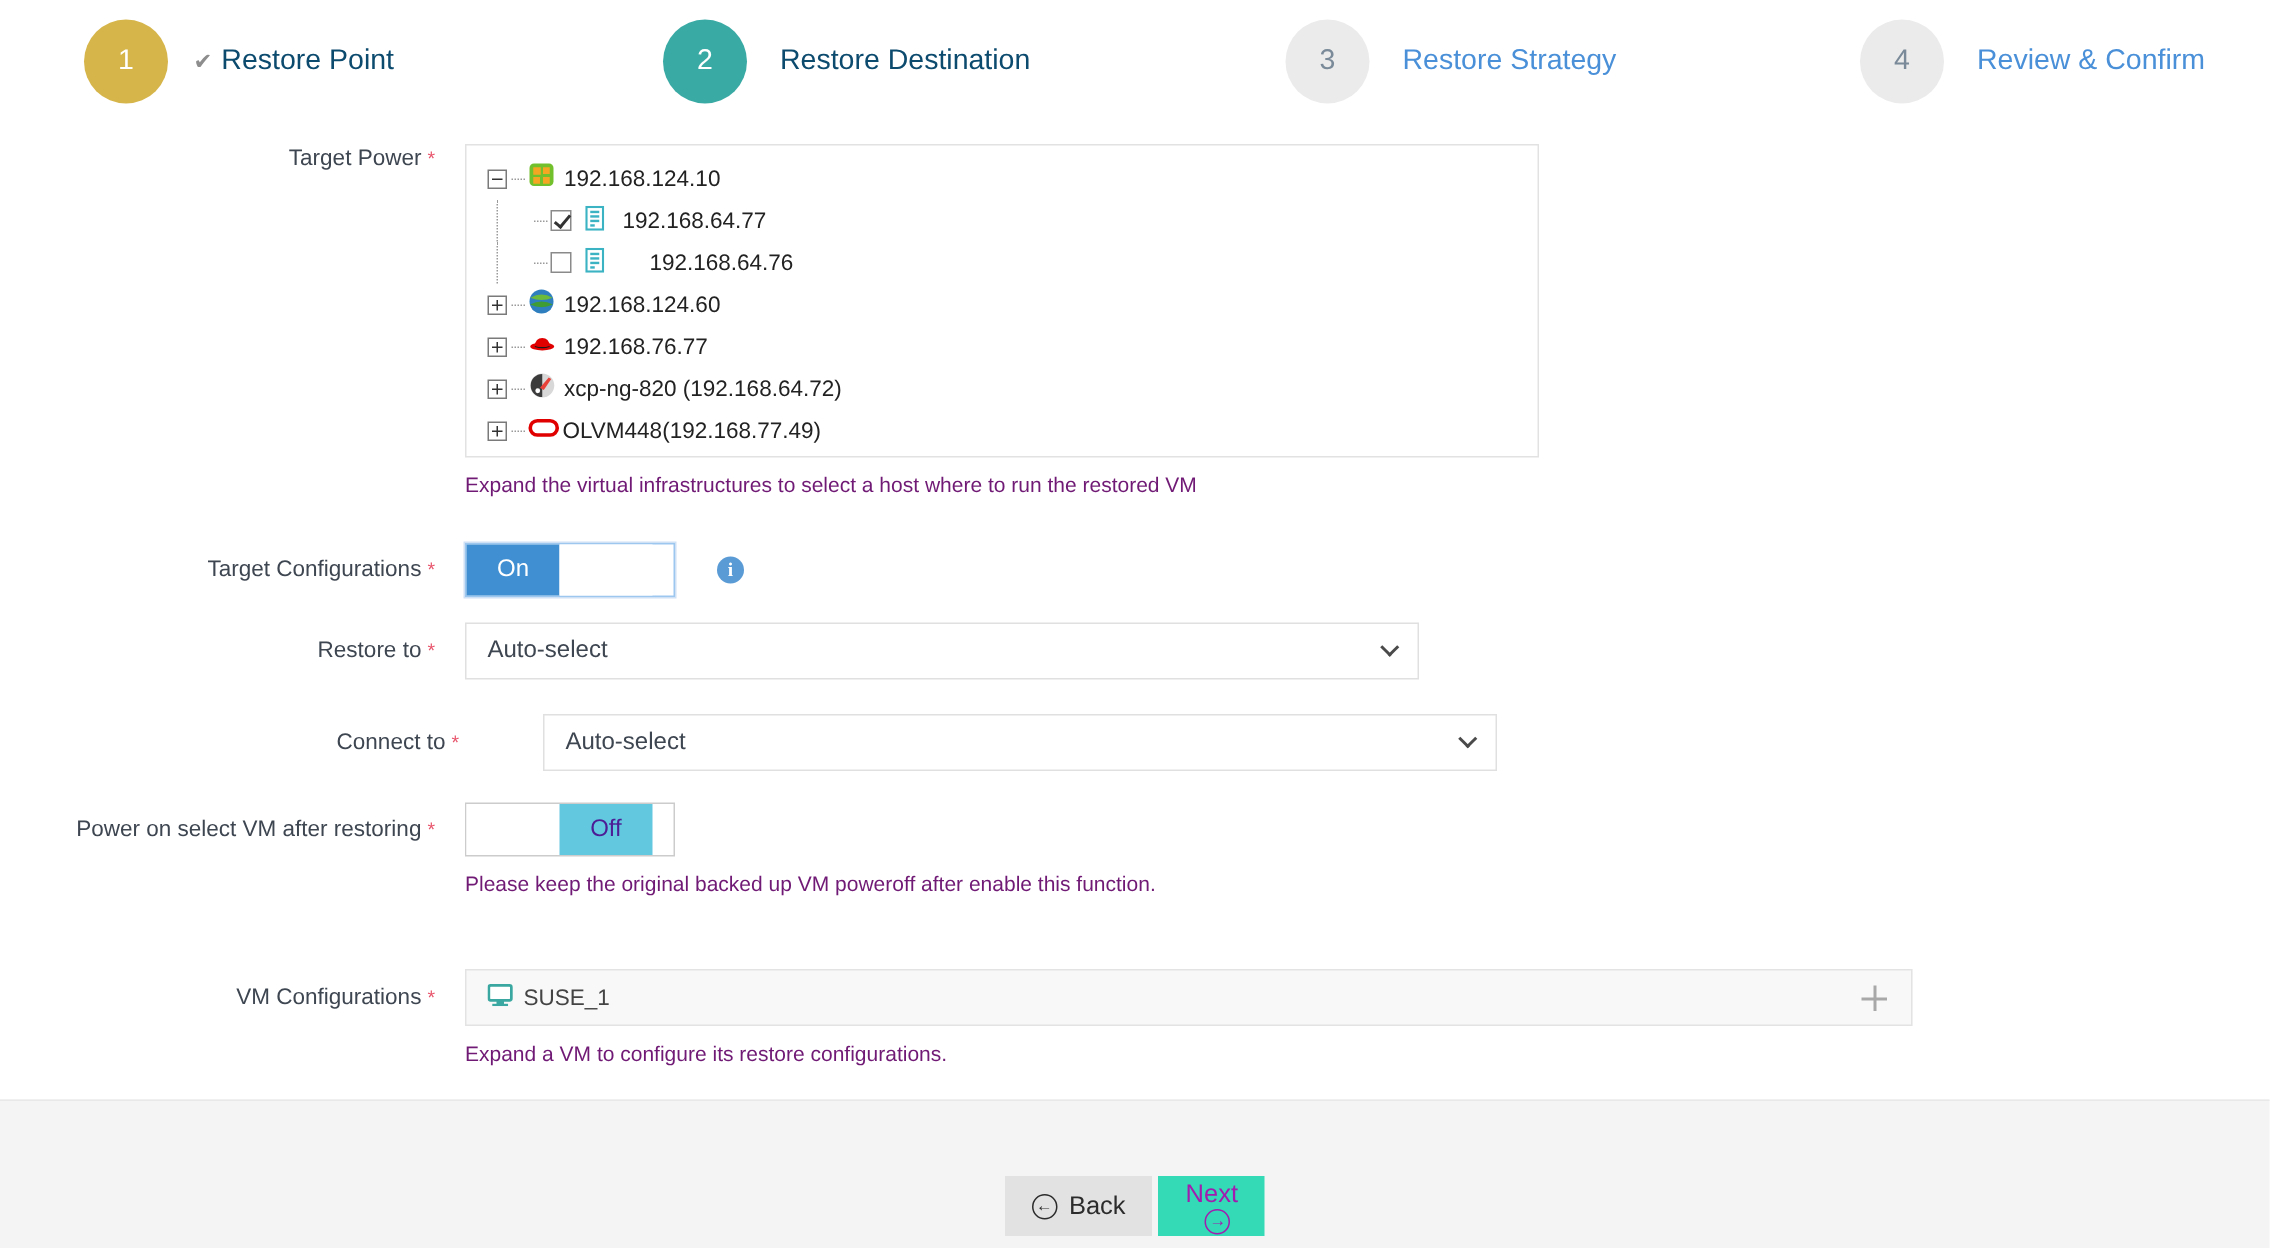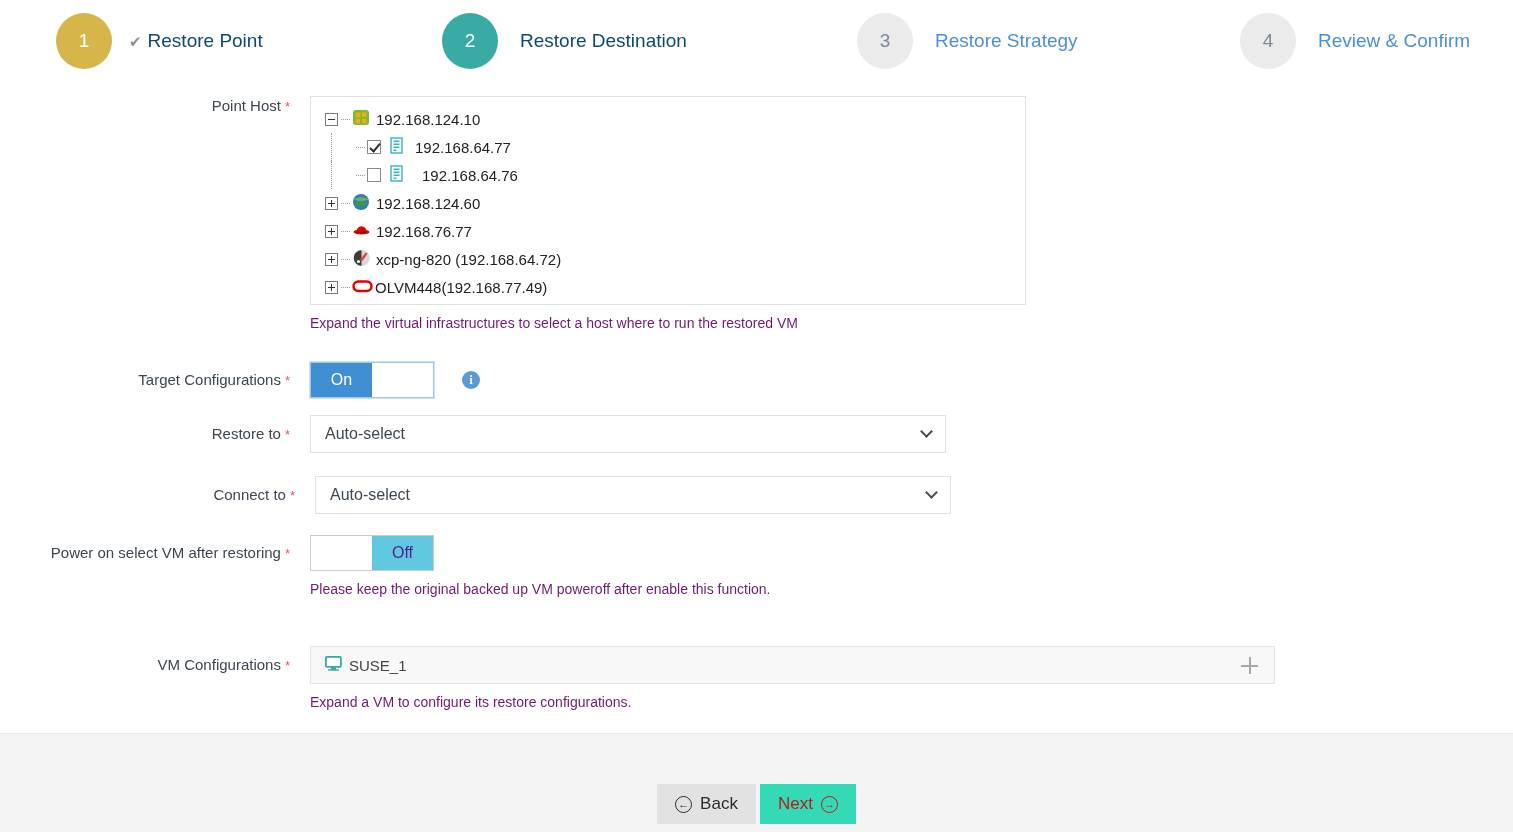--- a/index.html
+++ b/index.html
@@ -159,21 +159,21 @@
   .vline {
     position: absolute;
     left: 6px;
     top: 0; bottom: 0;
     border-left: 1px dotted #9a9a9a;
   }
   .ico { flex: none; display: inline-block; }
 
   
   .toggle {
-    width: 124px;
+    width: 140px;
     height: 36px;
     display: flex;
     border: 1px solid #cccccc;
     background: #ffffff;
     cursor: pointer;
   }
   .toggle .half {
     width: 62px;
     display: flex;
     align-items: center;
@@ -272,21 +272,21 @@
     display: flex;
     align-items: center;
     justify-content: center;
     font-size: 17px;
     border: none;
     cursor: pointer;
     padding: 0 18px;
     font-family: "Liberation Sans", sans-serif;
   }
   .btn-back { background: #e2e2e2; color: #2c2c2c; }
-  .btn-next { background: #34d9b5; color: #b91c1c; margin-left: 4px; }
+  .btn-next { background: #34d9b5; color: #a21caf; margin-left: 4px; flex-direction: column; }
   .circ-arrow {
     width: 17px; height: 17px;
     border: 1.5px solid currentColor;
     border-radius: 50%;
     display: inline-flex;
     align-items: center;
     justify-content: center;
     font-size: 11px;
     line-height: 1;
   }
@@ -315,21 +315,21 @@
   <div class="step" id="step4">
     <div class="step-circle todo">4</div>
     <span class="step-label pending noicon">Review &amp; Confirm</span>
   </div>
 </div>
 
 <div class="form-area">
 
   <div class="row" style="left:0; top:14px;">
     <div class="field-label">
-      <span>Point Host</span><span class="req">*</span>
+      <span>Target Power</span><span class="req">*</span>
     </div>
     <div class="field-ctl">
       <div class="tree-box">
 
         <div class="tnode">
           <div class="expander"></div>
           <div class="dots"></div>
           <span class="ico">
             <svg width="19" height="18" viewBox="0 0 19 18">
               <rect x="1" y="1" width="16" height="15" rx="3" fill="#72c02c"></rect>
@@ -364,21 +364,21 @@
           <div class="chk"></div>
           <span class="ico">
             <svg width="14" height="17" viewBox="0 0 14 17">
               <rect x="1" y="1" width="11" height="15" fill="#ffffff" stroke="#3bb3c3" stroke-width="1.4"></rect>
               <rect x="3.5" y="3.5" width="6" height="1.6" fill="#3bb3c3"></rect>
               <rect x="3.5" y="6.5" width="6" height="1.6" fill="#3bb3c3"></rect>
               <rect x="3.5" y="9.5" width="6" height="1.6" fill="#3bb3c3"></rect>
               <rect x="3.5" y="12.5" width="3" height="1.6" fill="#3bb3c3"></rect>
             </svg>
           </span>
-          <span class="tlabel" style="margin-left:18px">192.168.64.76</span>
+          <span class="tlabel" style="margin-left:29px">192.168.64.76</span>
         </div>
 
         <div class="tnode">
           <div class="expander plus"></div>
           <div class="dots"></div>
           <span class="ico">
             <svg width="19" height="18" viewBox="0 0 19 18">
               <circle cx="9" cy="9" r="8" fill="#2f7fbf"></circle>
               <path d="M1.6 6.5 Q9 2 16.4 6.5 Q9 9.5 1.6 6.5Z" fill="#6dbb3c"></path>
               <path d="M1.4 11 Q9 7 16.6 11 Q9 14.5 1.4 11Z" fill="#3f9c35"></path>
@@ -449,21 +449,21 @@
       <span>Restore to</span><span class="req">*</span>
     </div>
     <div class="field-ctl">
       <div class="sel">
         <span>Auto-select</span>
         <span class="caret"></span>
       </div>
     </div>
   </div>
 
-  <div class="row" style="left:5px; top:394px;">
+  <div class="row" style="left:16px; top:394px;gap:36px;">
     <div class="field-label" style="line-height:38px">
       <span>Connect to</span><span class="req">*</span>
     </div>
     <div class="field-ctl">
       <div class="sel">
         <span>Auto-select</span>
         <span class="caret"></span>
       </div>
     </div>
   </div>

